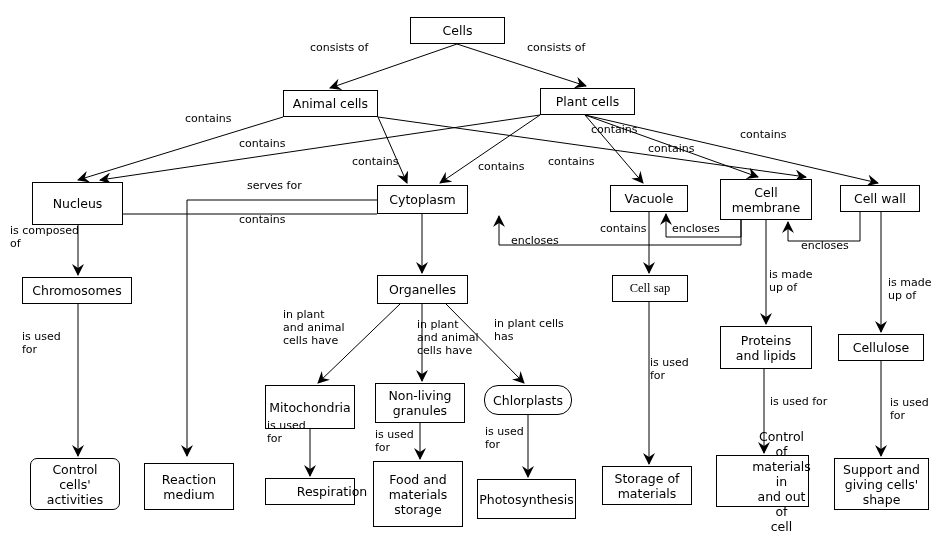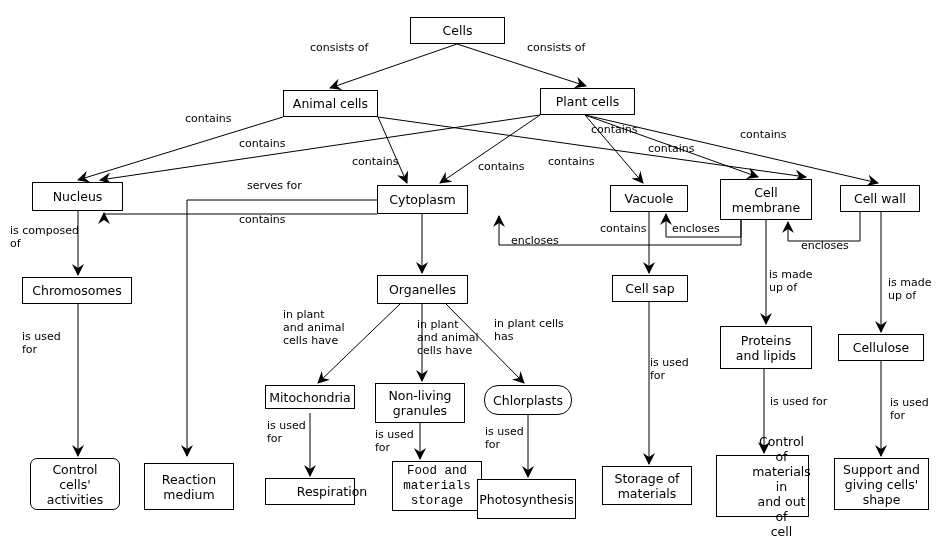--- a/index.html
+++ b/index.html
@@ -91,49 +91,49 @@
         <polyline points="649,302 649,464" fill="none" stroke="#000000" stroke-width="1" marker-end="url(#arrowhead)"></polyline>
         <polyline points="764,369 764,453" fill="none" stroke="#000000" stroke-width="1" marker-end="url(#arrowhead)"></polyline>
         <polyline points="881,361 881,456" fill="none" stroke="#000000" stroke-width="1" marker-end="url(#arrowhead)"></polyline>
       </g>
   </svg>
 
   <div id="nodes">
       <div class="node" style="left: 410px; top: 17px; width: 95px; height: 27px;">Cells</div>
       <div class="node" style="left: 283px; top: 90px; width: 95px; height: 27px;">Animal cells</div>
       <div class="node" style="left: 540px; top: 88px; width: 95px; height: 27px;">Plant cells</div>
-      <div class="node" style="left: 32px; top: 182px; width: 91px; height: 29px;">Nucleus</div>
+      <div class="node" style="left: 32px; top: 182px; width: 91px; height: 43px;">Nucleus</div>
       <div class="node" style="left: 377px; top: 185px; width: 91px; height: 29px;">Cytoplasm</div>
       <div class="node" style="left: 610px; top: 185px; width: 78px; height: 27px;">Vacuole</div>
       <div class="node" style="left: 720px; top: 179px; width: 92px; height: 41px;">Cell
 membrane</div>
       <div class="node" style="left: 840px; top: 185px; width: 80px; height: 27px;">Cell wall</div>
       <div class="node" style="left: 22px; top: 277px; width: 110px; height: 27px;">Chromosomes</div>
       <div class="node" style="left: 377px; top: 275px; width: 91px; height: 29px;">Organelles</div>
-      <div class="node" style="left: 612px; top: 275px; width: 76px; height: 27px;">Cell sap</div>
+      <div class="node" style="left: 612px; top: 275px; width: 76px; height: 27px; font-family: Liberation Serif, serif;">Cell sap</div>
       <div class="node" style="left: 720px; top: 326px; width: 92px; height: 43px;">Proteins
 and lipids</div>
       <div class="node" style="left: 838px; top: 334px; width: 86px; height: 27px;">Cellulose</div>
-      <div class="node" style="left: 265px; top: 385px; width: 90px; height: 24px;">Mitochondria</div>
+      <div class="node" style="left: 265px; top: 385px; width: 90px; height: 44px;">Mitochondria</div>
       <div class="node" style="left: 375px; top: 383px; width: 90px; height: 40px;">Non-living
 granules</div>
       <div class="node" style="left: 484px; top: 385px; width: 88px; height: 30px; border-radius: 14px;">Chlorplasts</div>
       <div class="node" style="left: 30px; top: 458px; width: 90px; height: 52px; border-radius: 7px;">Control
 cells'
 activities</div>
       <div class="node" style="left: 144px; top: 463px; width: 90px; height: 47px;">Reaction
 medium</div>
       <div class="node" style="left: 265px; top: 478px; width: 90px; height: 27px; padding-left: 44px;">Respiration</div>
-      <div class="node" style="left: 392px; top: 461px; width: 90px; height: 50px; font-family: Liberation Mono, monospace;">Food and
+      <div class="node" style="left: 373px; top: 461px; width: 90px; height: 66px;">Food and
 materials
 storage</div>
       <div class="node" style="left: 477px; top: 479px; width: 99px; height: 40px;">Photosynthesis</div>
       <div class="node" style="left: 602px; top: 466px; width: 90px; height: 39px;">Storage of
 materials</div>
-      <div class="node" style="left: 716px; top: 455px; width: 93px; height: 62px; padding-left: 38px;">Control of
+      <div class="node" style="left: 716px; top: 455px; width: 93px; height: 52px; padding-left: 38px;">Control of
 materials in
 and out of
 cell</div>
       <div class="node" style="left: 834px; top: 458px; width: 95px; height: 52px;">Support and
 giving cells'
 shape</div>
     </div>
   <div id="labels">
       <div class="edge-label el-left" style="left: 310px; top: 41px;">consists of</div>
       <div class="edge-label el-left" style="left: 527px; top: 41px;">consists of</div>

